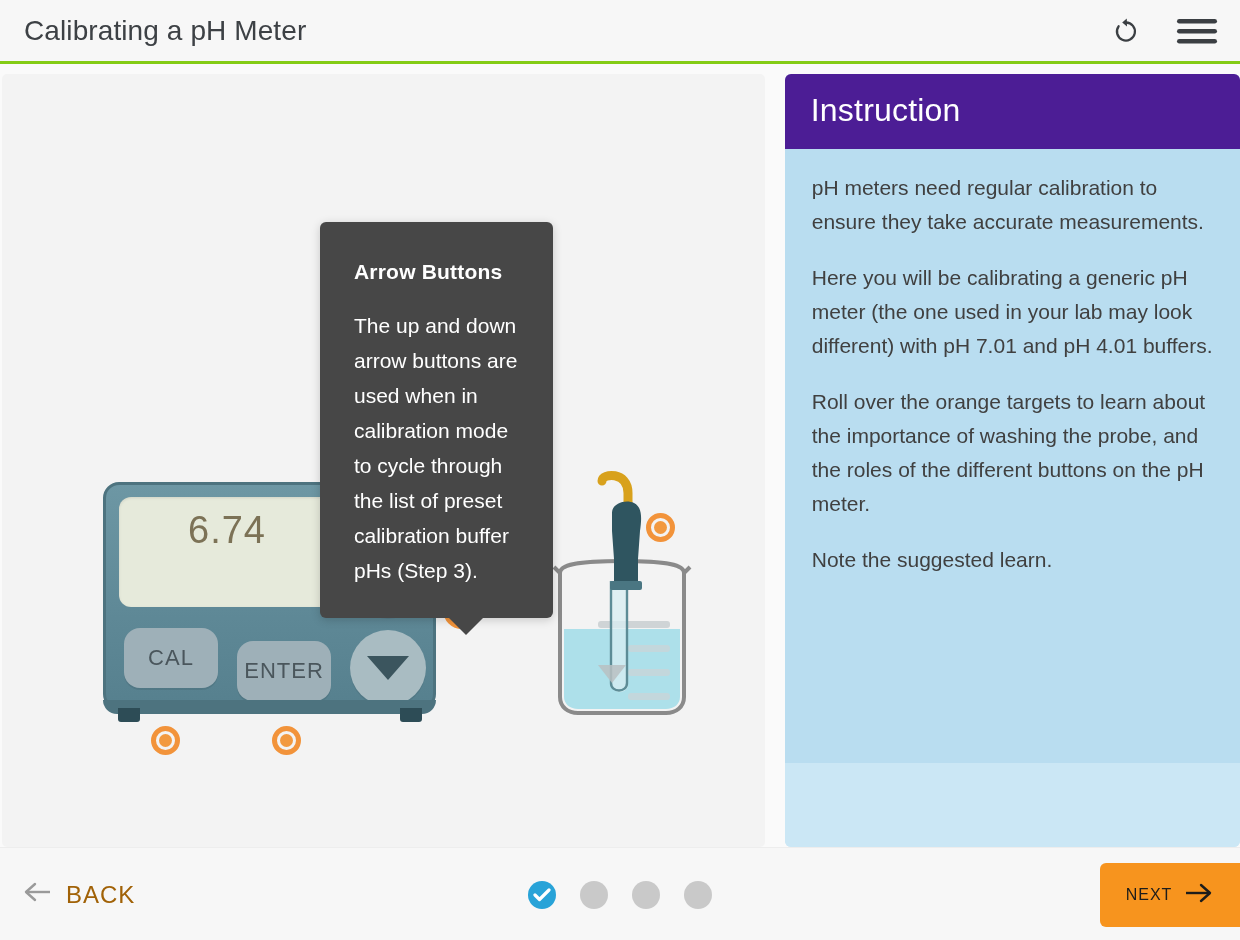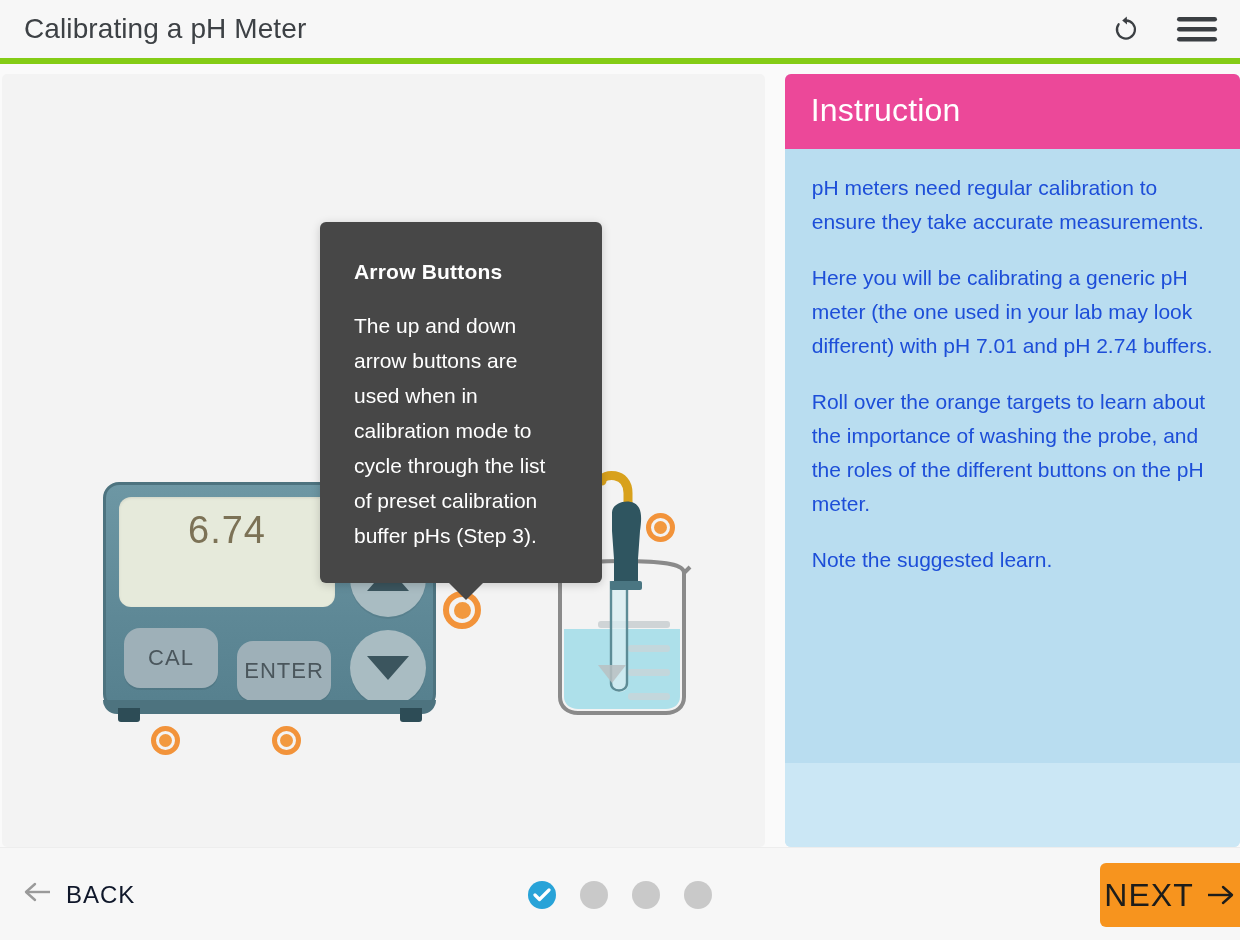--- a/index.html
+++ b/index.html
@@ -23,21 +23,21 @@
 
   
   .header {
     position: relative;
     height: 64px;
     flex: 0 0 64px;
     background: #f7f7f7;
     display: flex;
     align-items: center;
     padding: 0 22px 0 24px;
-    border-bottom: 6px solid #84cc16;
+    border-bottom: 3px solid #84cc16;
   }
   .page-title {
     font-size: 28px;
     color: #3d4145;
     font-weight: 400;
     letter-spacing: 0.1px;
     white-space: nowrap;
   }
   .header-actions {
     margin-left: auto;
@@ -182,21 +182,21 @@
 
   .tgt-cal     { left: 149px; top: 652px; }
   .tgt-enter   { left: 270px; top: 652px; }
   .tgt-arrows  { left: 441px; top: 517px; }
   .tgt-probe   { left: 644px; top: 439px; }
 
   
   .tooltip {
     position: absolute;
     left: 318px; top: 148px;
-    width: 282px;
+    width: 233px;
     background: #474747;
     border-radius: 6px;
     padding: 38px 34px 30px 34px;
     color: #ffffff;
     box-shadow: 0 2px 10px rgba(0,0,0,.18);
     z-index: 20;
   }
   .tooltip-title {
     font-size: 21px;
     font-weight: bold;
@@ -225,37 +225,37 @@
     width: 456px;
     margin-left: 20px;
     height: 773px;
     border-radius: 6px;
     overflow: hidden;
     background: #cde7f5;
     display: flex;
     flex-direction: column;
   }
   .instruction-header {
-    background: #ec4899;
+    background: #4c1d95;
     color: #ffffff;
     font-size: 32px;
     padding: 18px 26px 20px 26px;
     font-weight: 400;
     letter-spacing: .2px;
   }
   .instruction-body {
     background: #b9ddf0;
     flex: 1 1 auto;
     padding: 22px 27px 10px 27px;
   }
   .instruction-body p {
     margin: 0 0 22px 0;
     font-size: 21px;
     line-height: 34px;
-    color: #1d4ed8;
+    color: #404040;
   }
   .instruction-footer {
     height: 84px;
     flex: 0 0 84px;
     background: #cbe7f5;
   }
 
   
   .footer {
     position: relative;
@@ -264,21 +264,21 @@
     background: #f7f7f7;
     border-top: 1px solid #ededed;
     display: flex;
     align-items: center;
   }
   .back-btn {
     display: flex;
     align-items: center;
     gap: 14px;
     margin-left: 22px;
-    color: #0f172a;
+    color: #a16207;
     font-size: 24px;
     letter-spacing: 1px;
     cursor: pointer;
   }
   .dots {
     position: absolute;
     left: 0; right: 0;
     display: flex;
     justify-content: center;
     align-items: center;
@@ -301,21 +301,21 @@
   .next-btn {
     margin-left: auto;
     width: 140px; height: 64px;
     background: #f7941e;
     border-radius: 6px 0 0 6px;
     display: flex;
     align-items: center;
     justify-content: center;
     gap: 12px;
     color: #1d1d1b;
-    font-size: 32px;
+    font-size: 16px;
     letter-spacing: 1px;
     cursor: pointer;
   }
 </style>
 </head>
 <body>
 
 <div class="app">
 
   <div class="header">
@@ -397,21 +397,21 @@
         <p class="tooltip-body"><span>The up and down arrow buttons are used when in calibration mode to cycle through the list of preset calibration buffer pHs (</span><b>Step 3</b><span>).</span></p>
         <div class="tooltip-pointer"></div>
       </div>
 
     </div>
 
     <div class="instruction">
       <div class="instruction-header">Instruction</div>
       <div class="instruction-body">
         <p>pH meters need regular calibration to ensure they take accurate measurements.</p>
-        <p>Here you will be calibrating a generic pH meter (the one used in your lab may look different) with pH 7.01 and pH 2.74 buffers.</p>
+        <p>Here you will be calibrating a generic pH meter (the one used in your lab may look different) with pH 7.01 and pH 4.01 buffers.</p>
         <p>Roll over the orange targets to learn about the importance of washing the probe, and the roles of the different buttons on the pH meter.</p>
         <p>Note the suggested learn.</p>
       </div>
       <div class="instruction-footer"></div>
     </div>
 
   </div>
 
   <div class="footer">
     <div class="back-btn">

